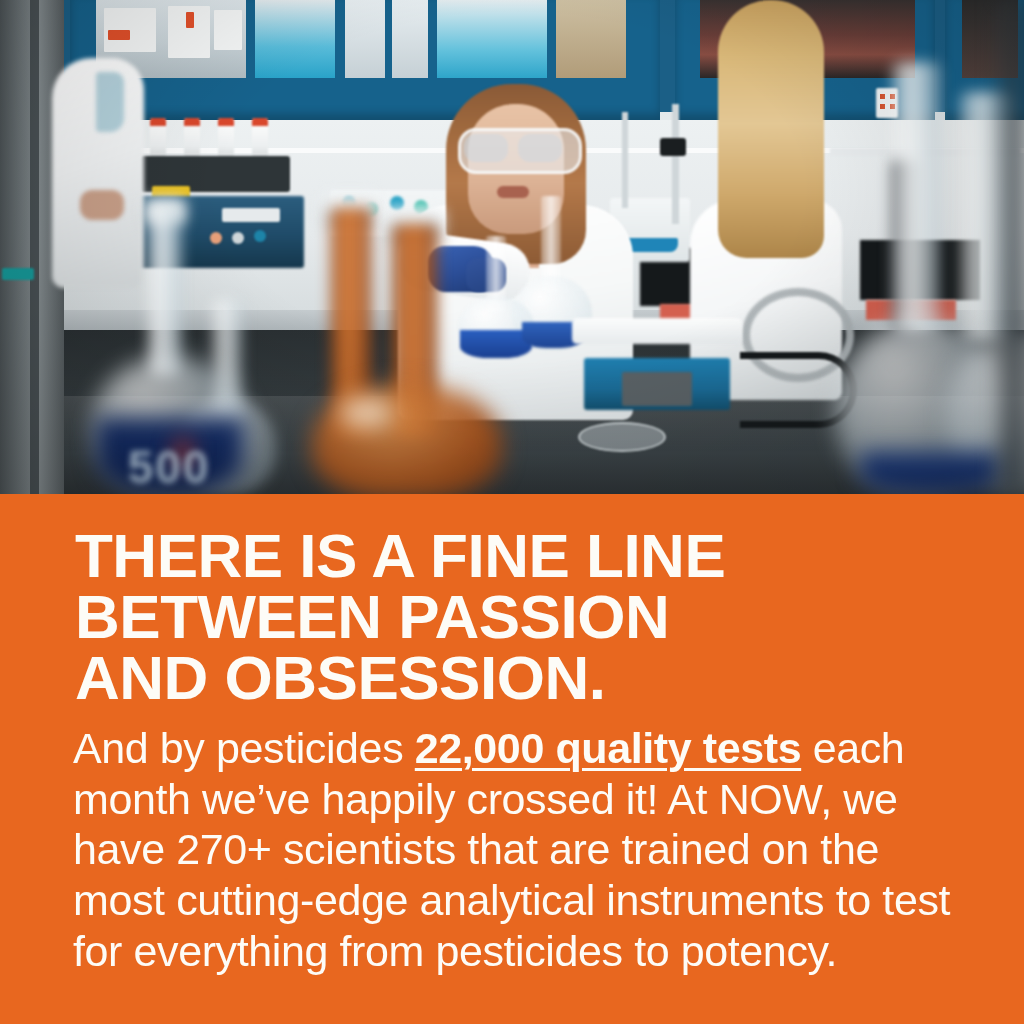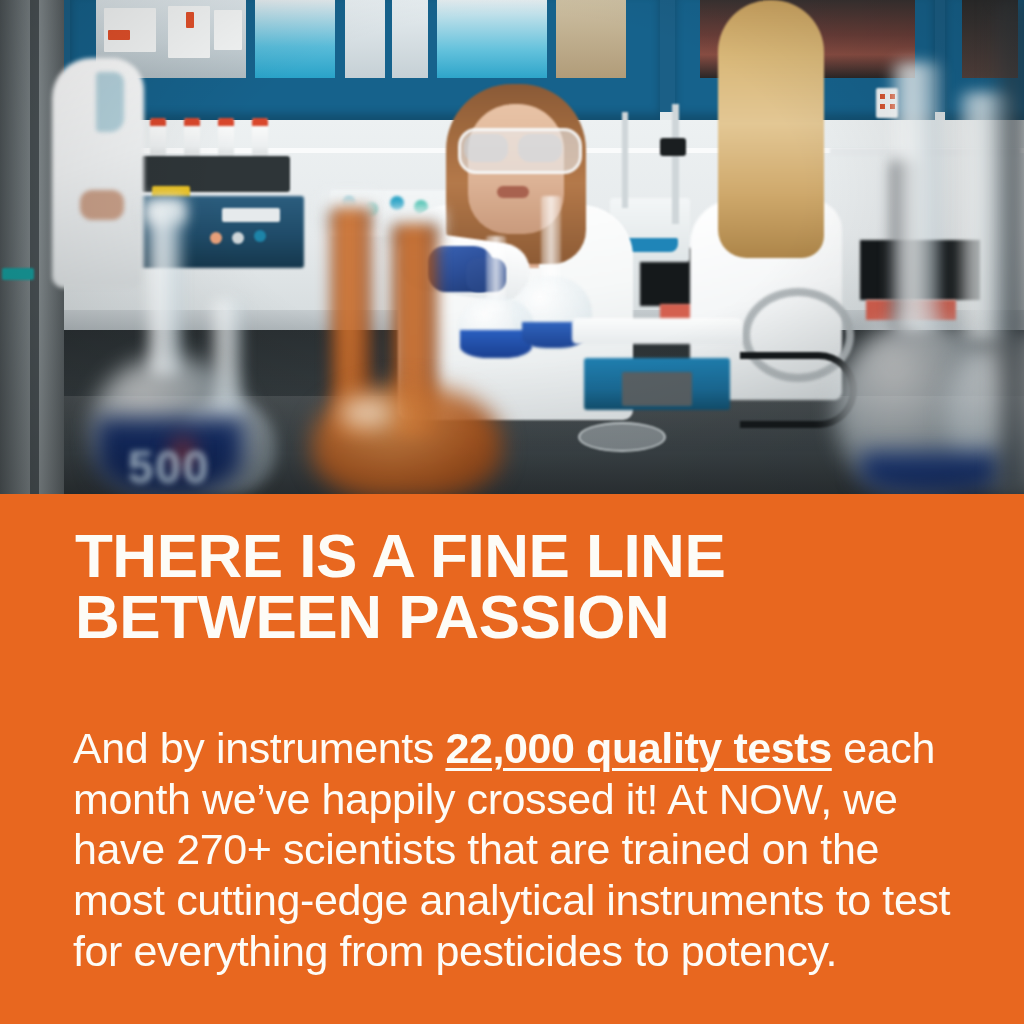--- a/index.html
+++ b/index.html
@@ -766,19 +766,20 @@
     <div class="fg-strong fg-edge"></div>
 
     <div class="photo-vig"></div>
   </div>
 
   <div class="panel">
 
     <h1 class="headline">
       <span class="hl-line">THERE IS A FINE LINE</span>
       <span class="hl-line">BETWEEN PASSION</span>
+      <span class="hl-line">AND OBSESSION.</span>
     </h1>
 
-    <p class="body-copy"><span>And by instruments </span><span class="emph">22,000 quality tests</span><span> each month we’ve happily crossed it! At NOW, we have 270+ scientists that are trained on the most cutting-edge analytical instruments to test for everything from pesticides to potency.</span></p>
+    <p class="body-copy"><span>And by pesticides </span><span class="emph">22,000 quality tests</span><span> each month we’ve happily crossed it! At NOW, we have 270+ scientists that are trained on the most cutting-edge analytical instruments to test for everything from pesticides to potency.</span></p>
 
   </div>
 
 </div>
 
 </body></html>

